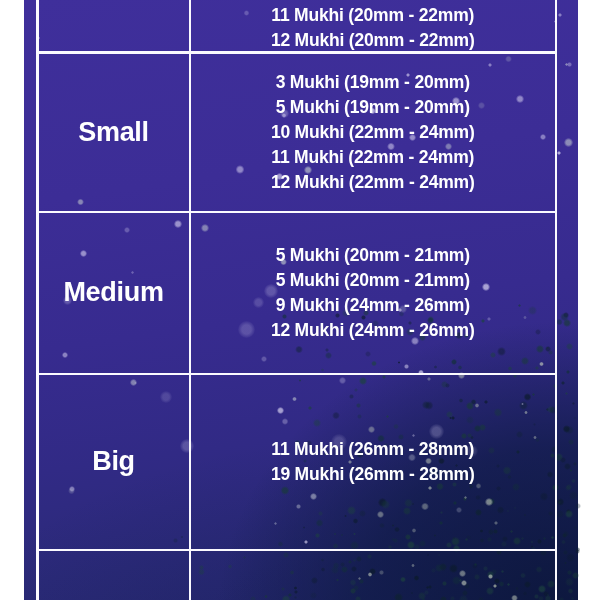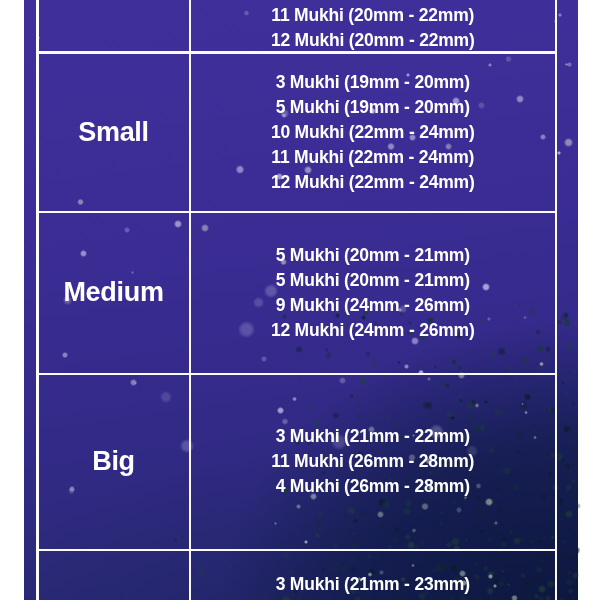--- a/index.html
+++ b/index.html
@@ -494,28 +494,19 @@
       <div class="sline">9 Mukhi (24mm - 26mm)</div>
       <div class="sline">12 Mukhi (24mm - 26mm)</div>
     </div>
   </div>
 
   <div class="trow r4">
     <div class="label-cell">
       <span>Big</span>
     </div>
     <div class="content-cell">
-      <div class="sline">3 Mukhi (21mm - 22mm)</div>
       <div class="sline">11 Mukhi (26mm - 28mm)</div>
-      <div class="sline">4 Mukhi (26mm - 28mm)</div>
+      <div class="sline">19 Mukhi (26mm - 28mm)</div>
     </div>
   </div>
 
-  <div class="trow r5">
-    <div class="label-cell">
-      <span></span>
-    </div>
-    <div class="content-cell">
-      <div class="sline">3 Mukhi (21mm - 23mm)</div>
-    </div>
-  </div>
 
 </div>
 
 </body></html>

